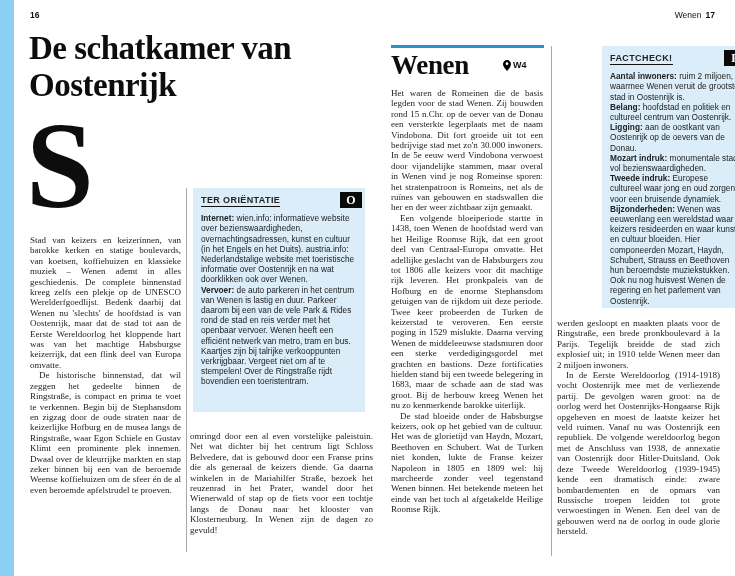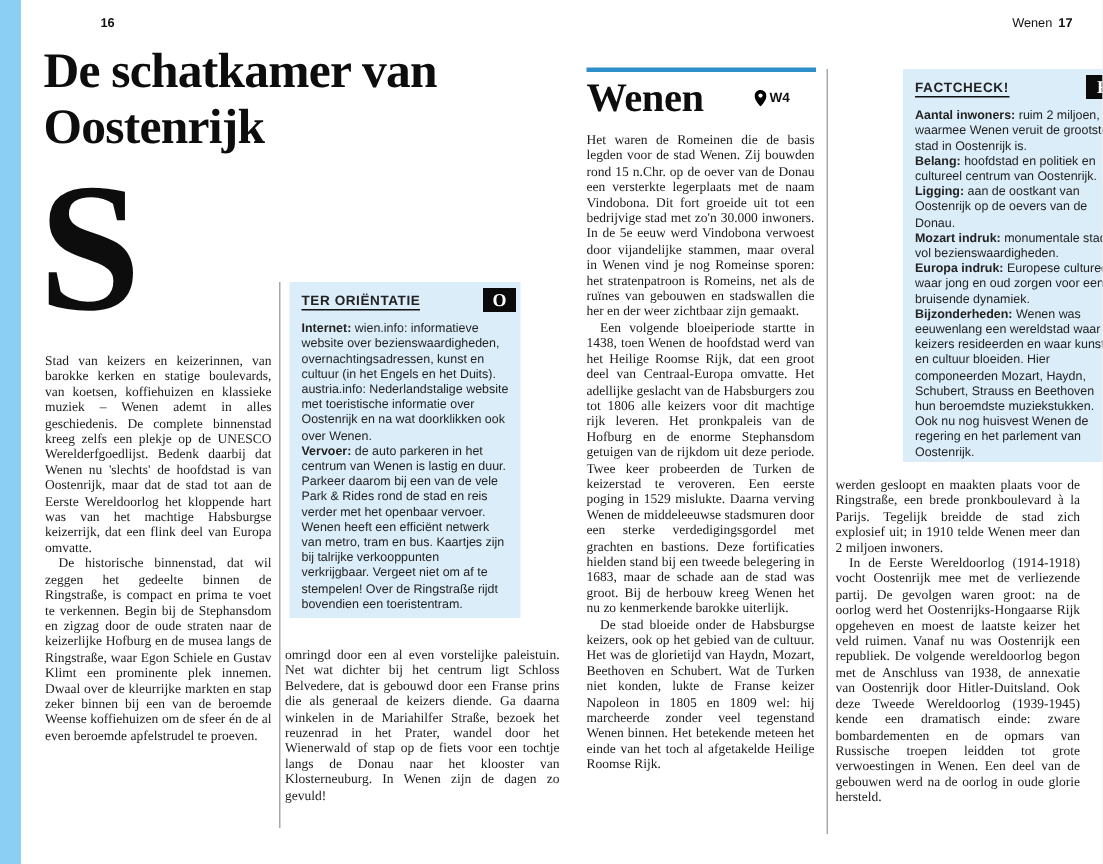--- a/index.html
+++ b/index.html
@@ -5,21 +5,21 @@
   html,body { margin:0; padding:0; background:#e8e8e8; }
   .page {
     position:relative; width:735px; height:576px; background:#ffffff;
     font-family:"Liberation Serif", serif; color:#1c1c1c; overflow:hidden;
     margin:0 auto;
   }
   .edge-stripe { position:absolute; left:0; top:0; width:14px; height:576px; background:#8CCFF4; }
   .edge-tab { position:absolute; left:716px; top:122px; width:19px; height:30px; background:#8CCFF4; }
 
   .runhead { position:absolute; font-family:"Liberation Sans", sans-serif; font-size:8.5px; color:#111; }
-  .runhead-left { left:30px; top:10px; font-weight:bold;margin-left:37px; }
+  .runhead-left { left:30px; top:10px; font-weight:bold; }
   .runhead-right { left:600px; top:10px; width:115px; text-align:right; }
   .runhead-right .pg { font-weight:bold; margin-left:4px; }
 
   .title {
     position:absolute; left:29px; top:30px; width:320px;
     font-size:33px; font-weight:bold; line-height:37px; letter-spacing:-0.5px; color:#0d0d0d;
   }
   .dropcap {
     position:absolute; left:26px; top:116px;
     font-size:122px; font-weight:bold; line-height:0.82; color:#0d0d0d;
@@ -35,21 +35,21 @@
 
   .vrule { position:absolute; width:1px; background:#a8a8a8; }
   #vrule-left  { left:186px; top:188px; height:364px; }
   #vrule-right { left:551px; top:46px;  height:510px; }
 
   .infobox {
     position:absolute; background:#DBEDF8;
     font-family:"Liberation Sans", sans-serif; font-size:8.3px; line-height:10.2px;
     padding:7px 8px; box-sizing:border-box; overflow:hidden; color:#222; text-align:left;
   }
-  #orient-box { left:193px; top:188px; width:154px; height:224px; }
+  #orient-box { left:193px; top:188px; width:172px; height:224px; }
   #fact-box   { left:570px; top:46px;  width:147px; height:262px;margin-left:32px; }
   .boxtitle {
     font-weight:bold; font-size:9px; letter-spacing:0.4px;
     border-bottom:1.5px solid #111; display:inline-block; padding-bottom:1px; margin-bottom:6px;
   }
   .badge {
     position:absolute; top:4px; right:3px; width:22px; height:16px;
     background:#0a0a0a; color:#fff; font-family:"Liberation Serif", serif;
     font-weight:bold; font-size:12px; text-align:center; line-height:16px;
   }
@@ -118,21 +118,21 @@
 
   <div class="vrule" id="vrule-right"></div>
 
   <div class="infobox" id="fact-box">
     <span class="boxtitle">FACTCHECK!</span>
     <div class="badge">F</div>
     <p class="entry"><b>Aantal inwoners:</b> <span>ruim 2 miljoen, waarmee Wenen veruit de grootste stad in Oostenrijk is.</span></p>
     <p class="entry"><b>Belang:</b> <span>hoofdstad en politiek en cultureel centrum van Oostenrijk.</span></p>
     <p class="entry"><b>Ligging:</b> <span>aan de oostkant van Oostenrijk op de oevers van de Donau.</span></p>
     <p class="entry"><b>Mozart indruk:</b> <span>monumentale stad vol bezienswaardigheden.</span></p>
-    <p class="entry"><b>Europa indruk:</b> <span>Europese cultureel waar jong en oud zorgen voor een bruisende dynamiek.</span></p>
+    <p class="entry"><b>Tweede indruk:</b> <span>Europese cultureel waar jong en oud zorgen voor een bruisende dynamiek.</span></p>
     <p class="entry"><b>Bijzonderheden:</b> <span>Wenen was eeuwenlang een wereldstad waar keizers resideerden en waar kunst en cultuur bloeiden. Hier componeerden Mozart, Haydn, Schubert, Strauss en Beethoven hun beroemdste muziekstukken. Ook nu nog huisvest Wenen de regering en het parlement van Oostenrijk.</span></p>
   </div>
 
   <div class="bodycol" id="r-col2">
     <p>werden gesloopt en maakten plaats voor de Ringstraße, een brede pronkboulevard à la Parijs. Tegelijk breidde de stad zich explosief uit; in 1910 telde Wenen meer dan 2 miljoen inwoners.</p>
     <p class="ind">In de Eerste Wereldoorlog (1914-1918) vocht Oostenrijk mee met de verliezende partij. De gevolgen waren groot: na de oorlog werd het Oostenrijks-Hongaarse Rijk opgeheven en moest de laatste keizer het veld ruimen. Vanaf nu was Oostenrijk een republiek. De volgende wereldoorlog begon met de Anschluss van 1938, de annexatie van Oostenrijk door Hitler-Duitsland. Ook deze Tweede Wereldoorlog (1939-1945) kende een dramatisch einde: zware bombardementen en de opmars van Russische troepen leidden tot grote verwoestingen in Wenen. Een deel van de gebouwen werd na de oorlog in oude glorie hersteld.</p>
   </div>
 
 </div>
 

